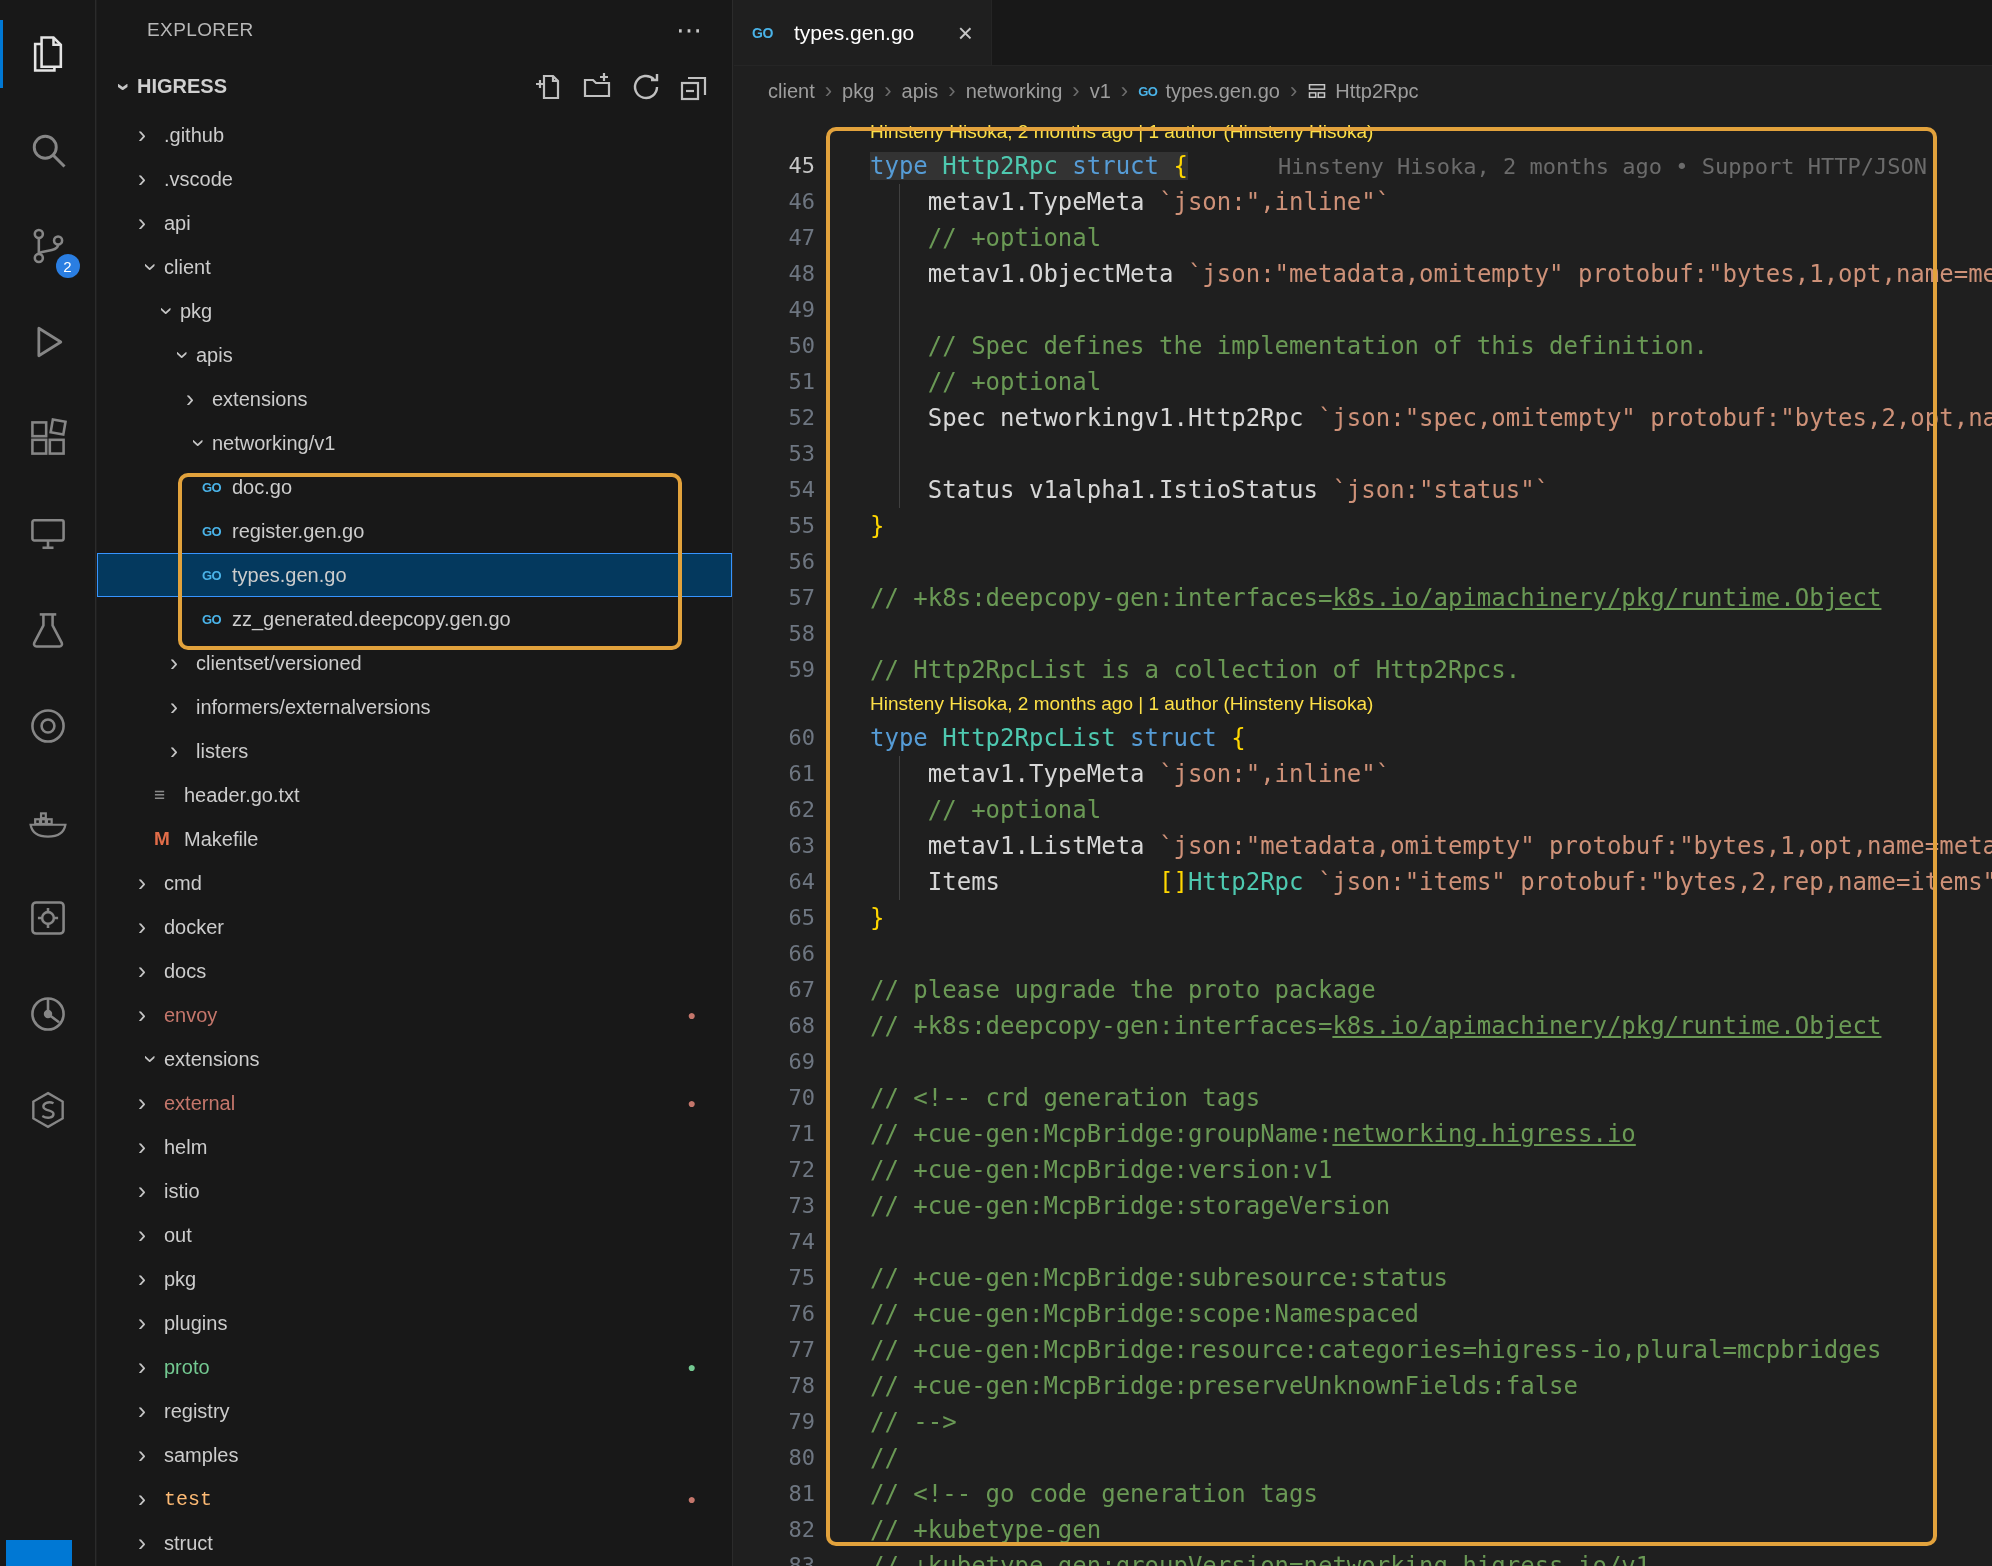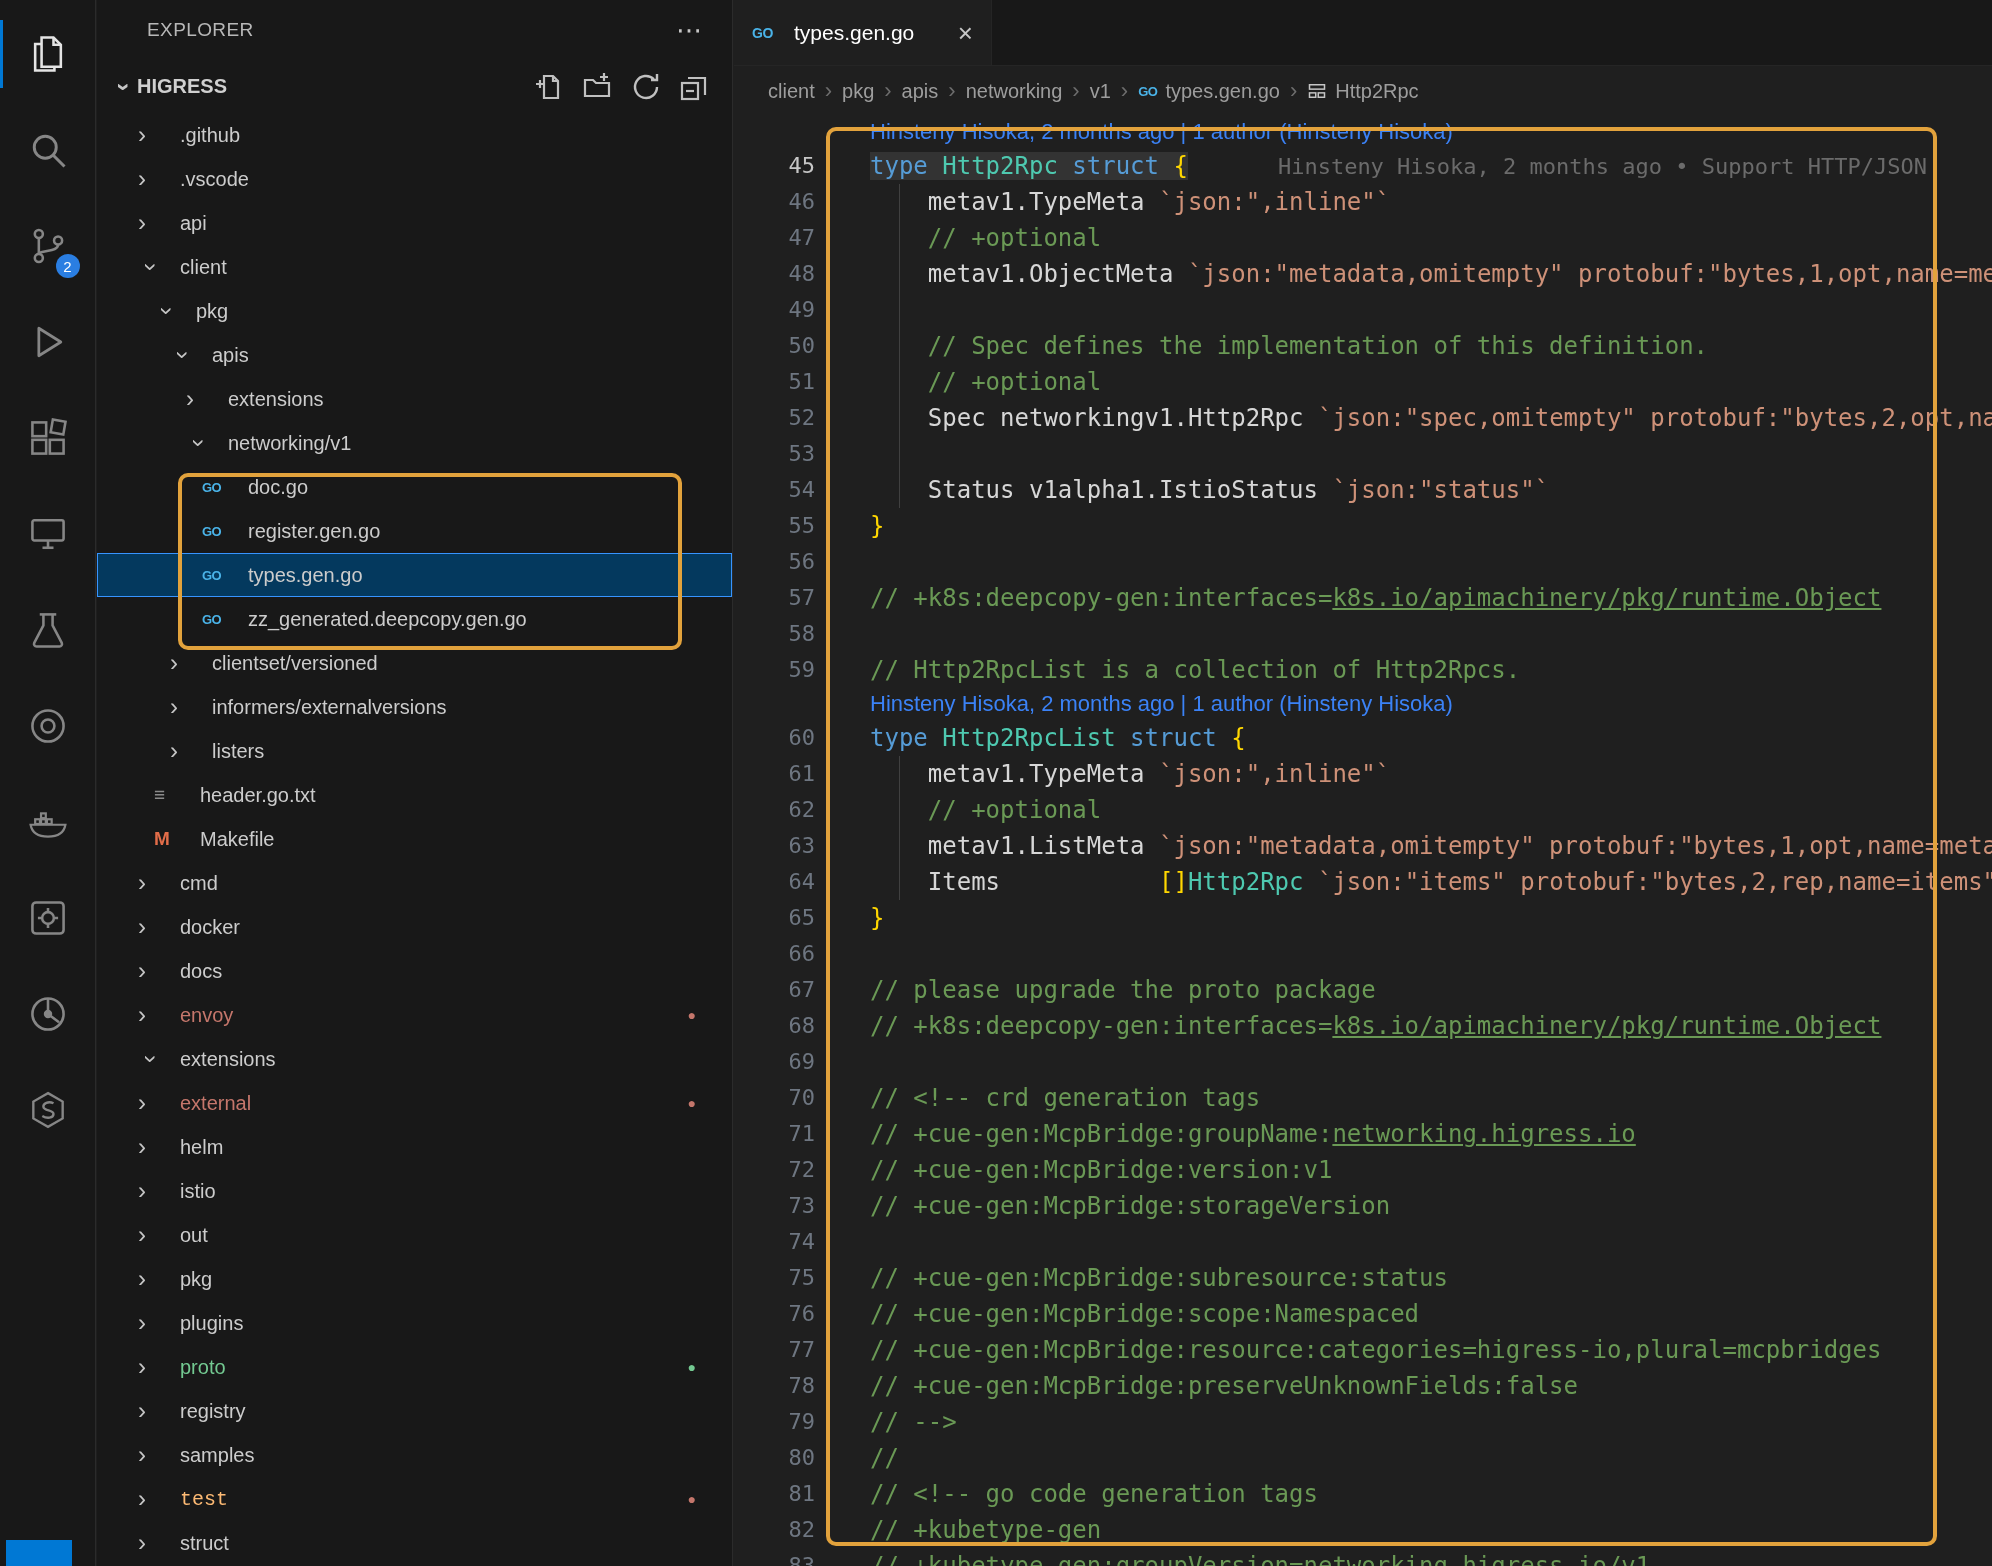--- a/index.html
+++ b/index.html
@@ -42,21 +42,21 @@
 
   .tree { position:absolute; top:113px; left:0; right:0; bottom:0; }
   .tree-row { height:44px; display:flex; align-items:center; font-size:20px; color:#cccccc; cursor:pointer; white-space:nowrap; }
   .tree-row.selected { background:var(--sel-bg); box-shadow:inset 0 0 0 1px var(--sel-border); }
   .chev { display:inline-block; width:26px; font-size:24px; line-height:20px; color:#c5c5c5; text-align:left; }
   .chev.open { transform:rotate(90deg); width:26px; text-align:center; }
   .ficon { display:inline-flex; width:30px; align-items:center; font-weight:bold; }
   .icon-go { color:#4ab3e8; font-size:13px; letter-spacing:-0.5px; }
   .icon-txt { color:#8a8a8a; font-size:19px; font-weight:normal; }
   .icon-makefile { color:#e26d49; font-size:19px; }
-  .tlabel { margin-left:16px; }
+  .tlabel { margin-left:0; }
   .dot { margin-left:auto; margin-right:36px; font-size:14px; }
 
   
   .editor { position:absolute; left:734px; top:0; right:0; bottom:0; background:#1f1f1f; overflow:hidden; }
   .tabbar { height:66px; background:#181818; border-bottom:1px solid #252525; display:flex; }
   .tab {
     width:258px; background:#1f1f1f; display:flex; align-items:center; gap:12px;
     padding:0 18px; font-size:21px; color:#fff; border-right:1px solid #252525; cursor:pointer;
   }
   .tab .icon-go { font-size:14px; }
@@ -70,21 +70,21 @@
   .code {
     position:absolute; top:116px; left:0; right:0; bottom:0; overflow:hidden;
     font-family:"DejaVu Sans Mono", monospace; font-size:24px;
   }
   .code-line { height:36px; line-height:36px; white-space:pre; display:flex; position:relative; }
   .code-line.g::after { content:""; position:absolute; left:165px; top:0; bottom:0; width:1px; background:#404040; }
   .ln { width:81px; flex:none; text-align:right; color:#6e7681; font-size:22px; }
   .ln.active { color:#c6c6c6; }
   .lc { margin-left:55px; }
   .lens-row { height:32px; line-height:32px; }
-  .lens-row .lc { color:#3b82f6; font-family:"Liberation Sans", sans-serif; font-size:22px; }
+  .lens-row .lc { color:#fde047; font-family:"Liberation Sans", sans-serif; font-size:19px; }
   .sp { color:#d7d7d7;text-align:center; }
   .sk { color:#569cd6; }
   .st { color:#4ec9b0; }
   .ss { color:#ce9178; }
   .sc { color:#6a9955; }
   .sl { color:#6a9955; text-decoration:underline; cursor:pointer; }
   .sb { color:#ffd700; }
   .hl-range { background:rgba(255,255,255,0.09); }
   .blame { color:#6b6b6b; margin-left:90px; font-size:22px; }
 

